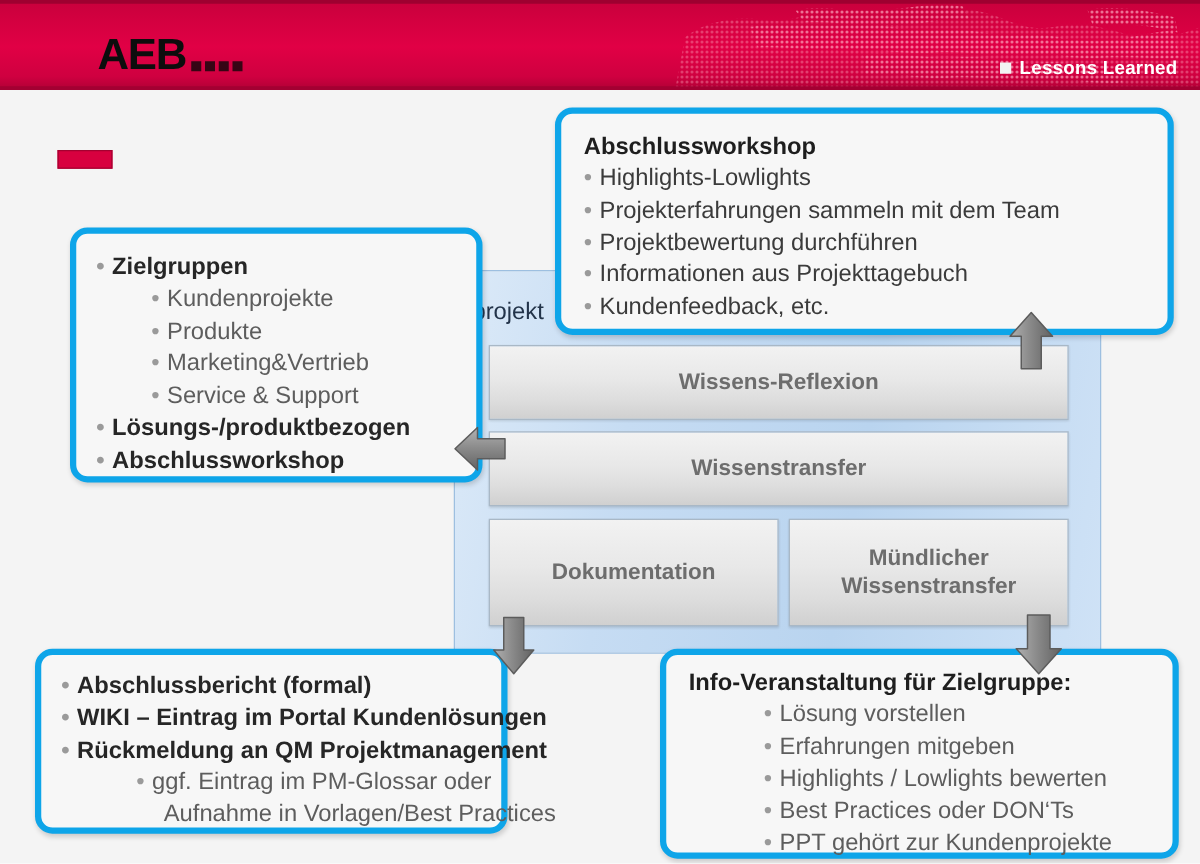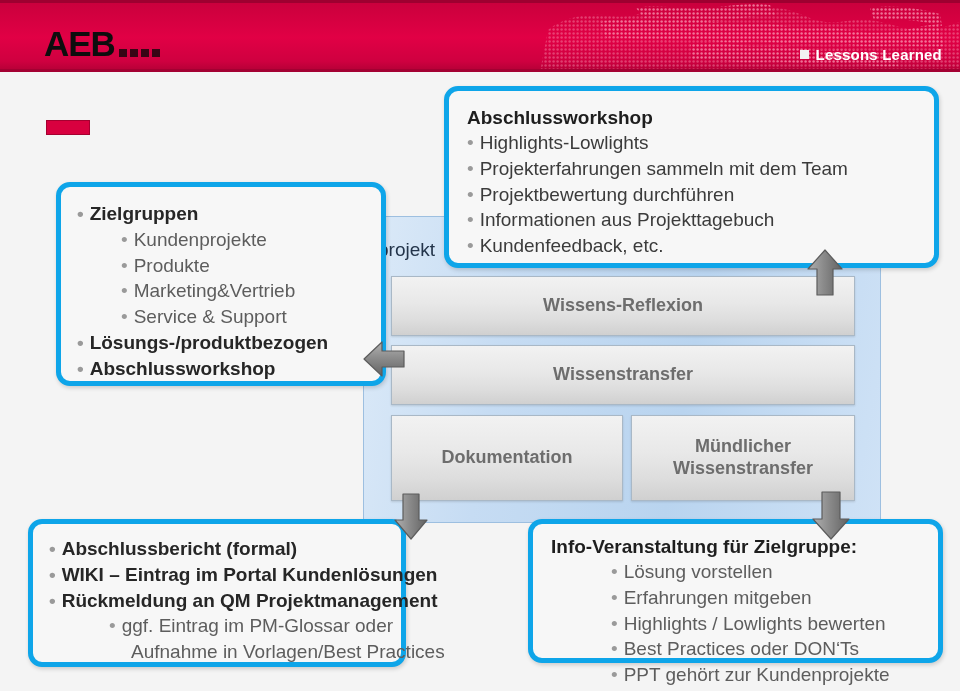--- a/index.html
+++ b/index.html
@@ -49,20 +49,21 @@
     align-items: flex-end;
     gap: 4px;
   }
   .logo-text {
     font-size: 35px;
     font-weight: bold;
     letter-spacing: -1px;
     color: #0d0d0d;
     line-height: 1;
     font-family: "Liberation Sans", sans-serif;
+    margin-left: 34px;
   }
   .logo-dots {
     display: flex;
     gap: 3px;
     margin-bottom: 4px;
   }
   .logo-dots i {
     display: block;
     width: 8px; height: 8px;
     background: #14060b;
@@ -174,21 +175,21 @@
     font-size: 19px;
     font-weight: bold;
     color: #1e1e1e;
     white-space: nowrap;
     margin-bottom: 1px;
   }
 
   .co-zielgruppen { left: 56px;  top: 182px; width: 330px; height: 204px; padding: 14px 0 0 16px; box-sizing: border-box; }
   .co-workshop    { left: 444px; top: 86px;  width: 495px; height: 182px; padding: 16px 0 0 18px; box-sizing: border-box; }
   .co-bottomleft  { left: 28px;  top: 519px; width: 378px; height: 148px; padding: 12px 0 0 16px; box-sizing: border-box; }
-  .co-bottomright { left: 528px; top: 519px; width: 415px; height: 144px; padding: 12px 0 0 18px; box-sizing: border-box; }
+  .co-bottomright { left: 528px; top: 519px; width: 415px; height: 168px; padding: 12px 0 0 18px; box-sizing: border-box; }
 
   .indent-1 { padding-left: 44px; }
   .indent-2 { padding-left: 60px; }
   .indent-hang { padding-left: 82px; }
 
   
   .arrow { position: absolute; }
   .arrow svg { display: block; }
 
   .ar-left  { left: 362px; top: 336px; }

